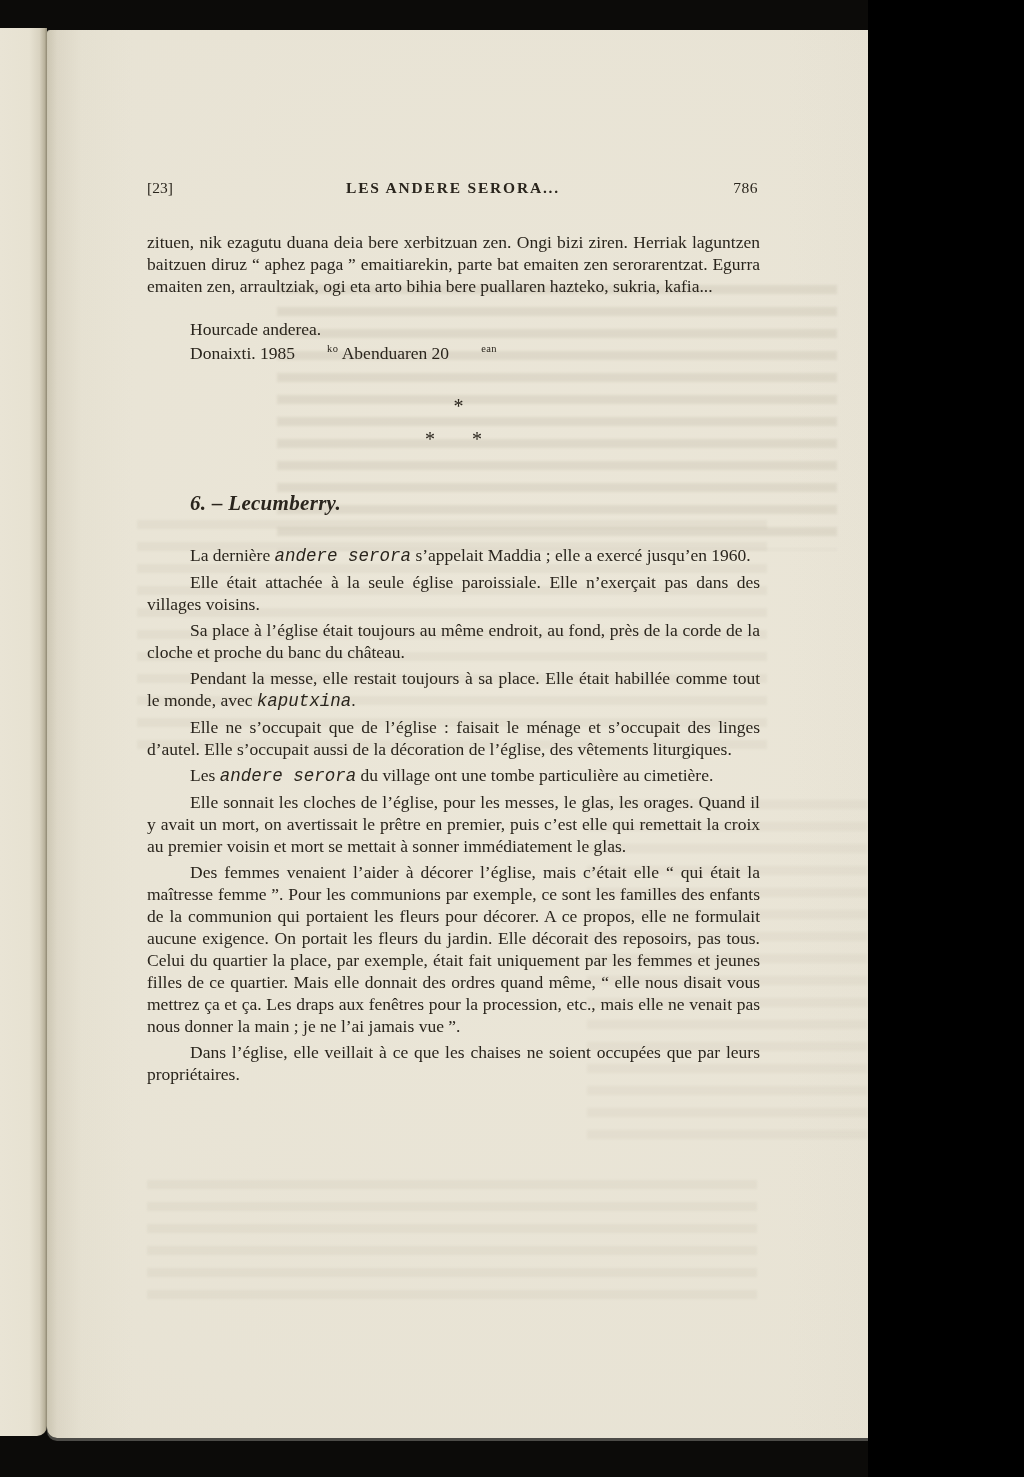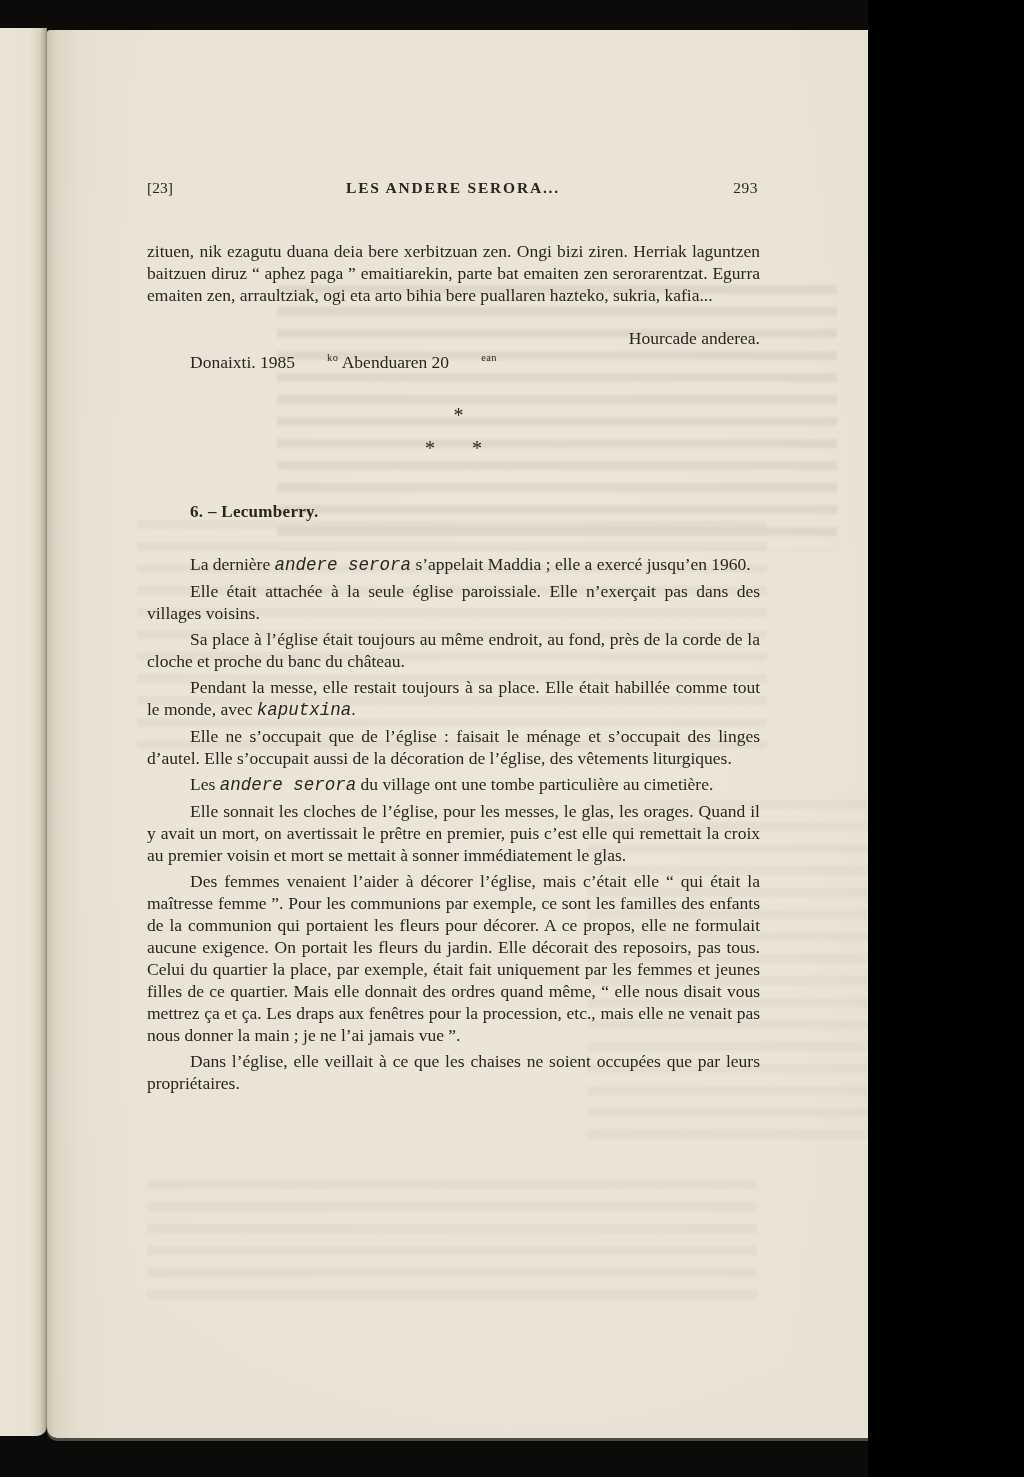--- a/index.html
+++ b/index.html
@@ -79,48 +79,49 @@
   .page-header {
     display: flex;
     justify-content: space-between;
     align-items: baseline;
     font-size: 15.5px;
     line-height: 20px;
   }
   .running-title { letter-spacing: 1.8px; font-weight: bold; }
   .page-number   { letter-spacing: 0.5px; padding-right: 2px; }
 
-  .blocks { margin-top: 42px; }
+  .blocks { margin-top: 33px; }
 
   .para {
     margin: 0 0 4px 0;
     text-indent: 43px;
     text-align: justify;
   }
   .para.noindent { text-indent: 0; }
 
   .line {
     margin: 2px 0;
     padding-left: 43px;
     text-align: left;
     text-indent: 0;
   }
-  p.para + p.line { margin-top: 21px; text-align: right; }
+  p.para + p.line { margin-top: 21px; }
 
   .stars { margin-top: 31px; font-size: 20px; }
   .stars-top { text-align: center; padding-left: 10px; }
   .stars-bottom { margin-top: 11px; display: flex; justify-content: center; gap: 37px; }
 
   .heading {
     margin: 39px 0 27px 0;
     padding-left: 43px;
-    font-size: 17px;
+    font-size: 21px;
     line-height: 28px;
     font-weight: 700;
     letter-spacing: 0.3px;
+    font-style: italic;
   }
 
   i { font-style: italic; font-family: Liberation Mono, monospace; }
   sup {
     font-size: 10.5px;
     line-height: 0;
     vertical-align: super;
     letter-spacing: 0.4px;
     padding-left: 32px;
   }
@@ -134,21 +135,21 @@
   <div class="page">
     <div class="ghost g1"></div>
     <div class="ghost g2"></div>
     <div class="ghost g3"></div>
     <div class="ghost g4"></div>
 
     <div class="text-block">
       <div class="page-header">
         <span>[23]</span>
         <span class="running-title">LES ANDERE SERORA...</span>
-        <span class="page-number">293</span>
+        <span class="page-number">786</span>
       </div>
 
       <div class="blocks">
           <p class="para noindent"><span>zituen, nik ezagutu duana deia bere xerbitzuan zen. Ongi bizi ziren. Herriak laguntzen baitzuen diruz “ aphez paga ” emaitiarekin, parte bat emaiten zen serorarentzat. Egurra emaiten zen, arraultziak, ogi eta arto bihia bere puallaren hazteko, sukria, kafia...</span></p>
           <p class="line"><span>Hourcade anderea.</span></p>
           <p class="line"><span>Donaixti. 1985</span><sup>ko</sup><span> Abenduaren 20</span><sup>ean</sup></p>
           <div class="stars">
             <div class="stars-top">*</div>
             <div class="stars-bottom">
               <span>*</span>

